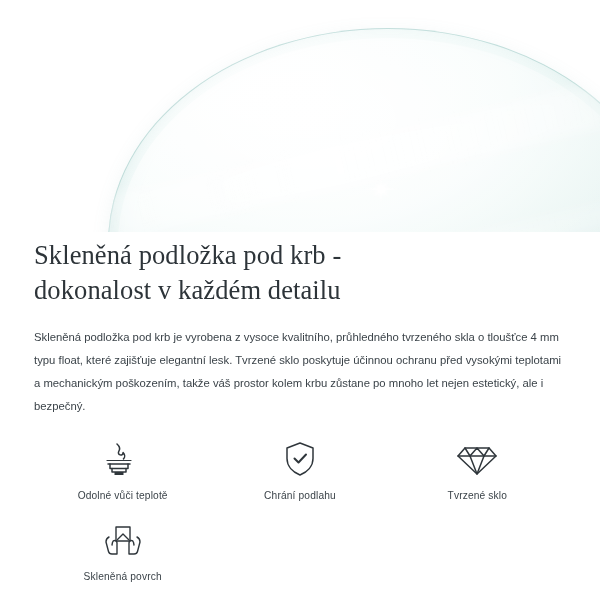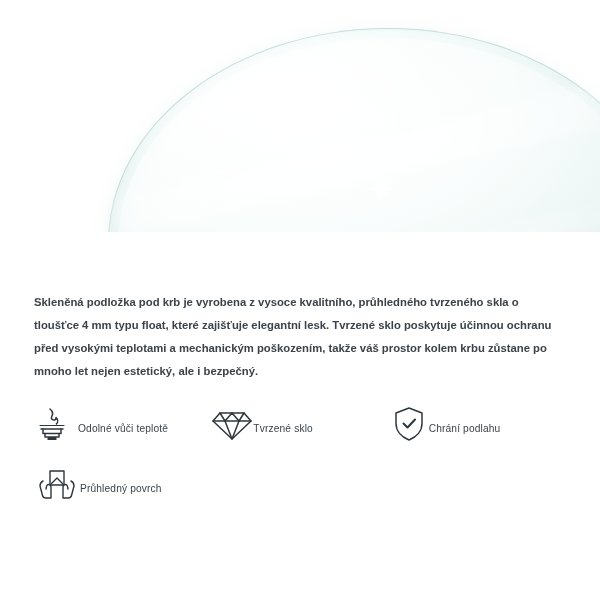--- a/index.html
+++ b/index.html
@@ -174,33 +174,32 @@
     color: #2d3439;
     letter-spacing: .1px;
   }
 
   .body-text {
     margin: 18px 0 16px 0;
     font-size: 11.3px;
     line-height: 2.03;
     color: #3b4349;
     max-width: 534px;
-    font-weight: bold;
   }
 
   
   .features {
     margin-top: 20px;
     display: grid;
     grid-template-columns: repeat(3, 1fr);
     row-gap: 18px;
   }
   .feature {
     display: flex;
-    flex-direction: row;
+    flex-direction: column;
     align-items: center;
     text-align: center;
   }
   .feature-icon {
     height: 42px;
     display: flex;
     align-items: center;
     justify-content: center;
     color: #2f363b;
   }
@@ -229,21 +228,22 @@
         <i class="v"></i>
         <i class="d1"></i>
         <i class="d2"></i>
         <i class="core"></i>
     </div>
   </div>
 
   <div class="content">
 
     <h1 class="title">
-      <br>
+      <span>Skleněná podložka pod krb -</span><br>
+      <span>dokonalost v každém detailu</span>
     </h1>
 
     <p class="body-text">Skleněná podložka pod krb je vyrobena z vysoce kvalitního, průhledného tvrzeného skla o tloušťce 4 mm typu float, které zajišťuje elegantní lesk. Tvrzené sklo poskytuje účinnou ochranu před vysokými teplotami a mechanickým poškozením, takže váš prostor kolem krbu zůstane po mnoho let nejen estetický, ale i bezpečný.</p>
 
     <div class="features">
 
       <div class="feature">
         <div class="feature-icon">
           <svg width="44" height="40" viewBox="0 0 44 40" fill="none" stroke="#2f363b" stroke-width="1.5" stroke-linecap="round" stroke-linejoin="round">
             <path d="M16 5c2.6 2.4 3.2 5 1.9 7.1-1 1.6-.4 3.3 1.2 3.8 1.7.5 3-.6 3-2.3 1.9 1.9 2.1 4.6.4 6.3"></path>
@@ -253,49 +253,49 @@
             <path d="M13.5 33h9v3h-9z" fill="#2f363b" stroke="none"></path>
             <path d="M6 21.5h24" stroke-width="1.2"></path>
           </svg>
         </div>
         <div class="feature-label">Odolné vůči teplotě</div>
       </div>
 
 
       <div class="feature">
         <div class="feature-icon">
+          <svg width="40" height="40" viewBox="0 0 40 40" fill="none" stroke="#2f363b" stroke-width="1.5" stroke-linecap="round" stroke-linejoin="round">
+            <path d="M20 4 7 9v10.5C7 27 12.6 33 20 36c7.4-3 13-9 13-16.5V9L20 4z"></path>
+            <path d="M14.5 19.5l4 4 7.5-8" stroke-width="2"></path>
+          </svg>
+        </div>
+        <div class="feature-label">Chrání podlahu</div>
+      </div>
+
+      <div class="feature">
+        <div class="feature-icon">
           <svg width="42" height="38" viewBox="0 0 42 38" fill="none" stroke="#2f363b" stroke-width="1.5" stroke-linecap="round" stroke-linejoin="round">
             <path d="M9 8h24l7 8-19 18L2 16l7-8z"></path>
             <path d="M2 16h38"></path>
             <path d="M9 8l5 8 7-8 7 8 5-8"></path>
             <path d="M14 16l7 18 7-18"></path>
           </svg>
         </div>
         <div class="feature-label">Tvrzené sklo</div>
-      </div>
-
-      <div class="feature">
-        <div class="feature-icon">
-          <svg width="40" height="40" viewBox="0 0 40 40" fill="none" stroke="#2f363b" stroke-width="1.5" stroke-linecap="round" stroke-linejoin="round">
-            <path d="M20 4 7 9v10.5C7 27 12.6 33 20 36c7.4-3 13-9 13-16.5V9L20 4z"></path>
-            <path d="M14.5 19.5l4 4 7.5-8" stroke-width="2"></path>
-          </svg>
-        </div>
-        <div class="feature-label">Chrání podlahu</div>
       </div>
 
 
       <div class="feature">
         <div class="feature-icon">
           <svg width="46" height="38" viewBox="0 0 46 38" fill="none" stroke="#2f363b" stroke-width="1.4" stroke-linecap="round" stroke-linejoin="round">
             <path d="M16 6h14v14H16z"></path>
             <path d="M16 6l7 7 7-7" opacity=".0"></path>
             <path d="M17.5 18.5 23 13l5.5 5.5"></path>
             <path d="M9 16c-2 1-3 3-3 5l2.5 9.5c.4 1.6 1.8 2.5 3.4 2.5H17V22c0-1.6-1-2.5-2.2-2.5-1.2 0-2 .8-2.3 1.9L12 24"></path>
             <path d="M37 16c2 1 3 3 3 5l-2.5 9.5c-.4 1.6-1.8 2.5-3.4 2.5H29V22c0-1.6 1-2.5 2.2-2.5 1.2 0 2 .8 2.3 1.9L34 24"></path>
           </svg>
         </div>
-        <div class="feature-label">Průhledný povrch</div>
+        <div class="feature-label">Skleněná povrch</div>
       </div>
 
     </div>
   </div>
 </div>
 
 </body></html>

